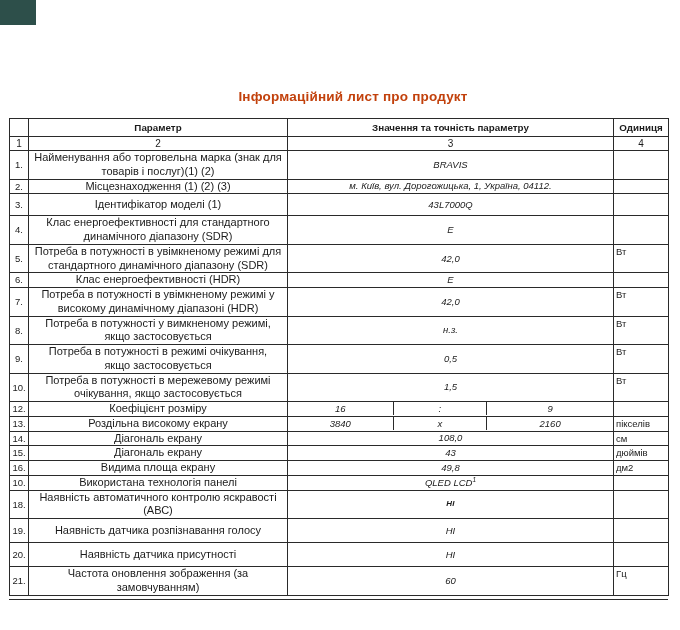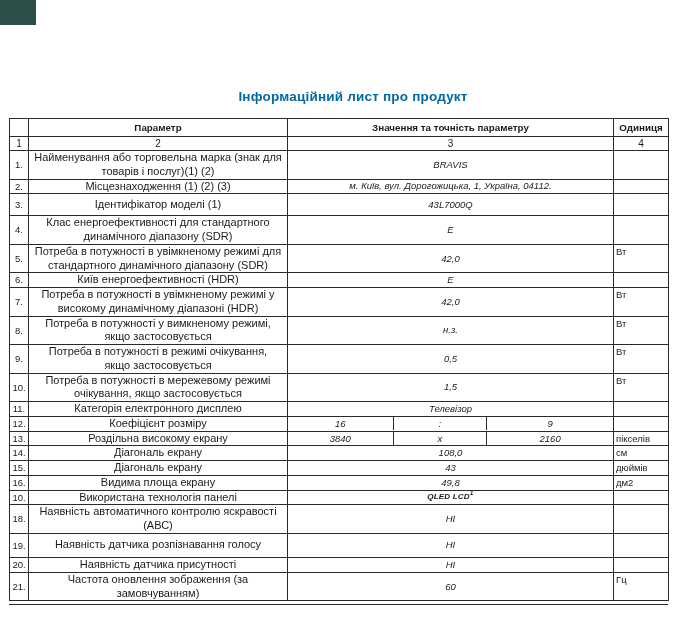--- a/index.html
+++ b/index.html
@@ -3,21 +3,21 @@
 <meta charset="utf-8">
 <style>
   html,body{margin:0;padding:0;}
   body{
     width:680px;height:630px;background:#ffffff;position:relative;overflow:hidden;
     font-family:"Liberation Sans","DejaVu Sans",sans-serif;color:#1b1b1b;
   }
   .corner-accent{position:absolute;left:0;top:0;width:36px;height:25px;}
   .doc-title{
     position:absolute;top:89px;left:0;right:0;text-align:center;margin-left:26px;
-    font-size:13.5px;font-weight:600;letter-spacing:.2px;color:#0369a1;
+    font-size:13.5px;font-weight:600;letter-spacing:.2px;color:#c2410c;
   }
   .table-wrap{position:absolute;left:9px;top:118px;width:659px;}
   table{border-collapse:collapse;table-layout:fixed;width:659px;}
   th,td{border:1px solid #2a2a2a;padding:0 2px;overflow:hidden;}
   thead th{height:15px;font-size:9.8px;font-weight:bold;vertical-align:middle;padding:1px 2px;}
   thead td{height:13px;font-size:10px;text-align:center;vertical-align:middle;}
   tbody tr{height:13px;}
   tbody tr:nth-child(1){height:26px;}
   tbody tr:nth-child(2){height:14px;}
   tbody tr:nth-child(3){height:22px;}
@@ -106,21 +106,21 @@
         </tr>
         <tr>
           <td class="num-cell">5.</td>
           <td class="param-cell">Потреба в потужності в увімкненому режимі для
 стандартного динамічного діапазону (SDR)</td>
           <td class="value-cell">42,0</td>
           <td class="unit-cell">Вт</td>
         </tr>
         <tr>
           <td class="num-cell">6.</td>
-          <td class="param-cell">Київ енергоефективності (HDR)</td>
+          <td class="param-cell">Клас енергоефективності (HDR)</td>
           <td class="value-cell">E</td>
           <td class="unit-cell"></td>
         </tr>
         <tr>
           <td class="num-cell">7.</td>
           <td class="param-cell">Потреба в потужності в увімкненому режимі у
 високому динамічному діапазоні (HDR)</td>
           <td class="value-cell">42,0</td>
           <td class="unit-cell">Вт</td>
         </tr>
@@ -137,26 +137,20 @@
 якщо застосовується</td>
           <td class="value-cell">0,5</td>
           <td class="unit-cell">Вт</td>
         </tr>
         <tr>
           <td class="num-cell">10.</td>
           <td class="param-cell">Потреба в потужності в мережевому режимі
 очікування, якщо застосовується</td>
           <td class="value-cell">1,5</td>
           <td class="unit-cell">Вт</td>
-        </tr>
-        <tr>
-          <td class="num-cell">11.</td>
-          <td class="param-cell">Категорія електронного дисплею</td>
-          <td class="value-cell">Телевізор</td>
-          <td class="unit-cell"></td>
         </tr>
         <tr>
           <td class="num-cell">12.</td>
           <td class="param-cell">Коефіцієнт розміру</td>
           <td class="value-cell no-pad">
             <div class="value-parts">
               <span class="vp vp0">16</span>
               <span class="vp vp1">:</span>
               <span class="vp vp2">9</span>
             </div>

